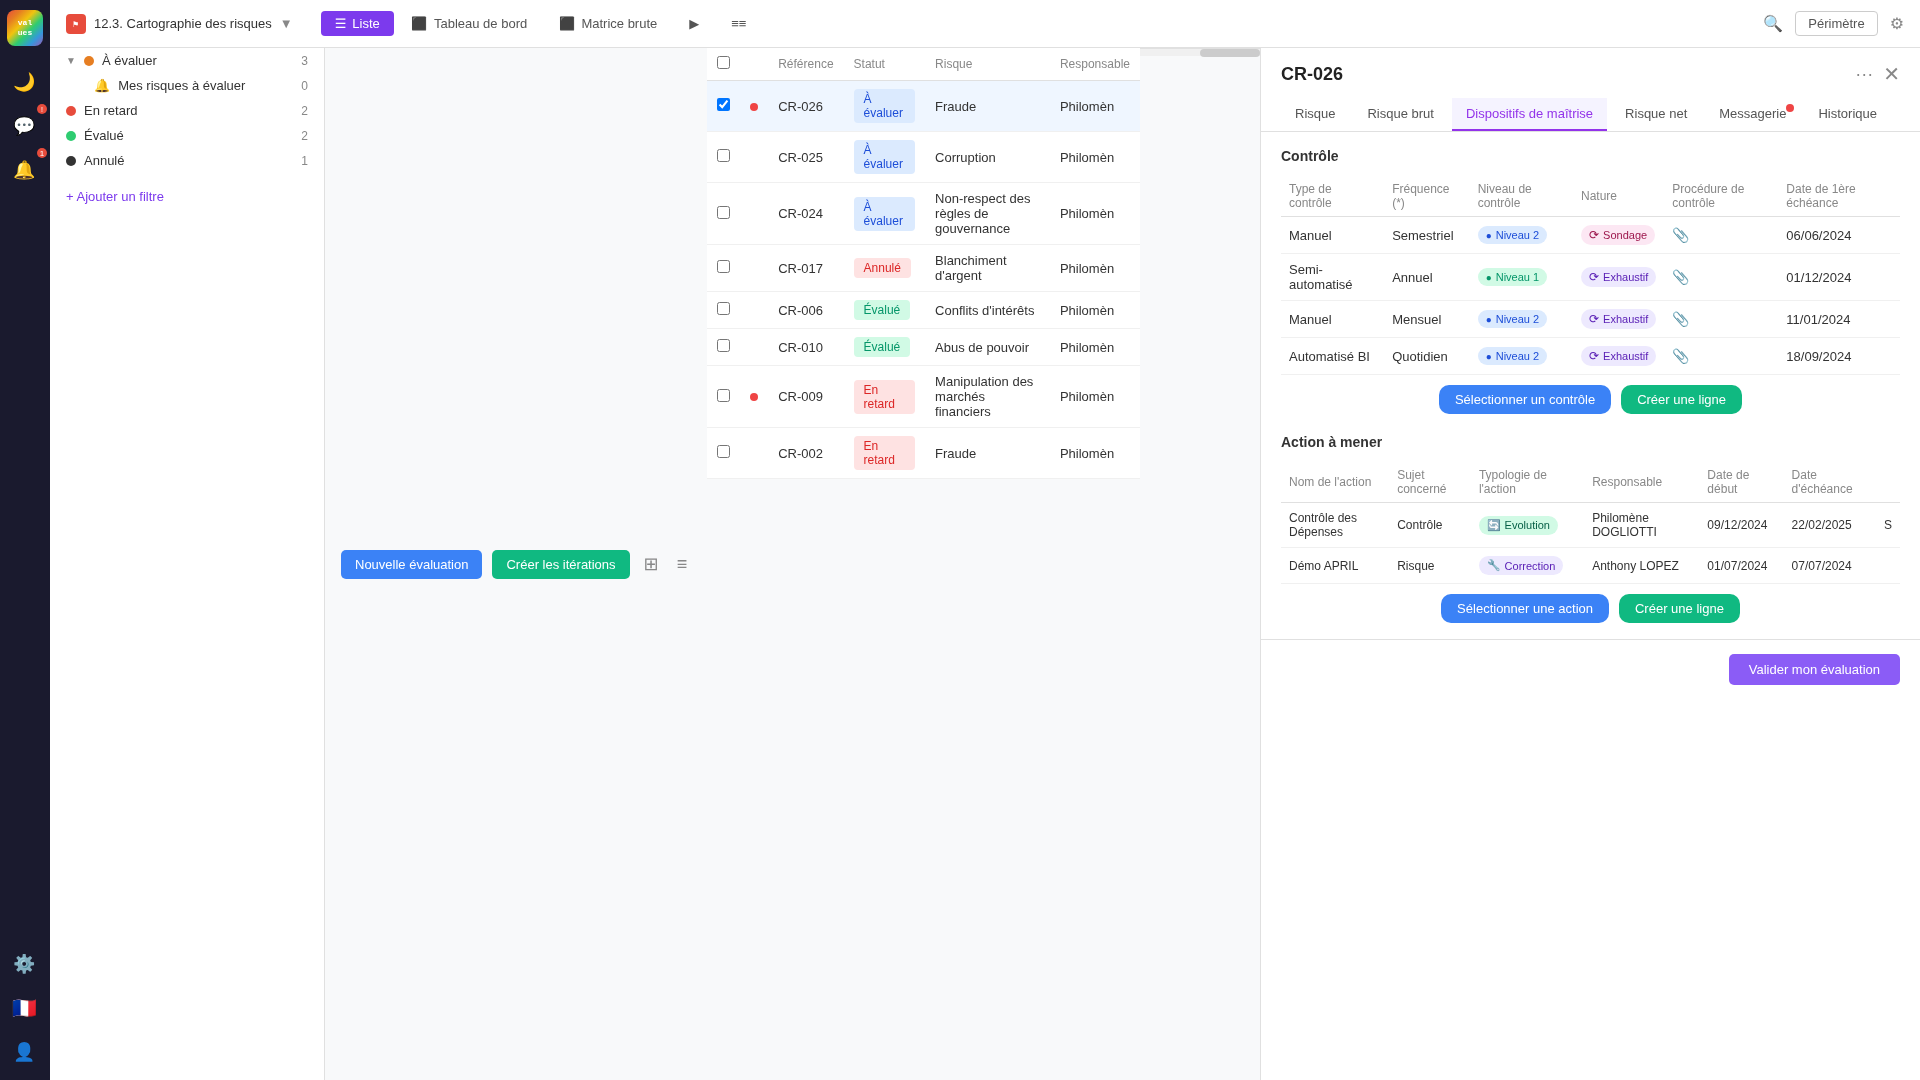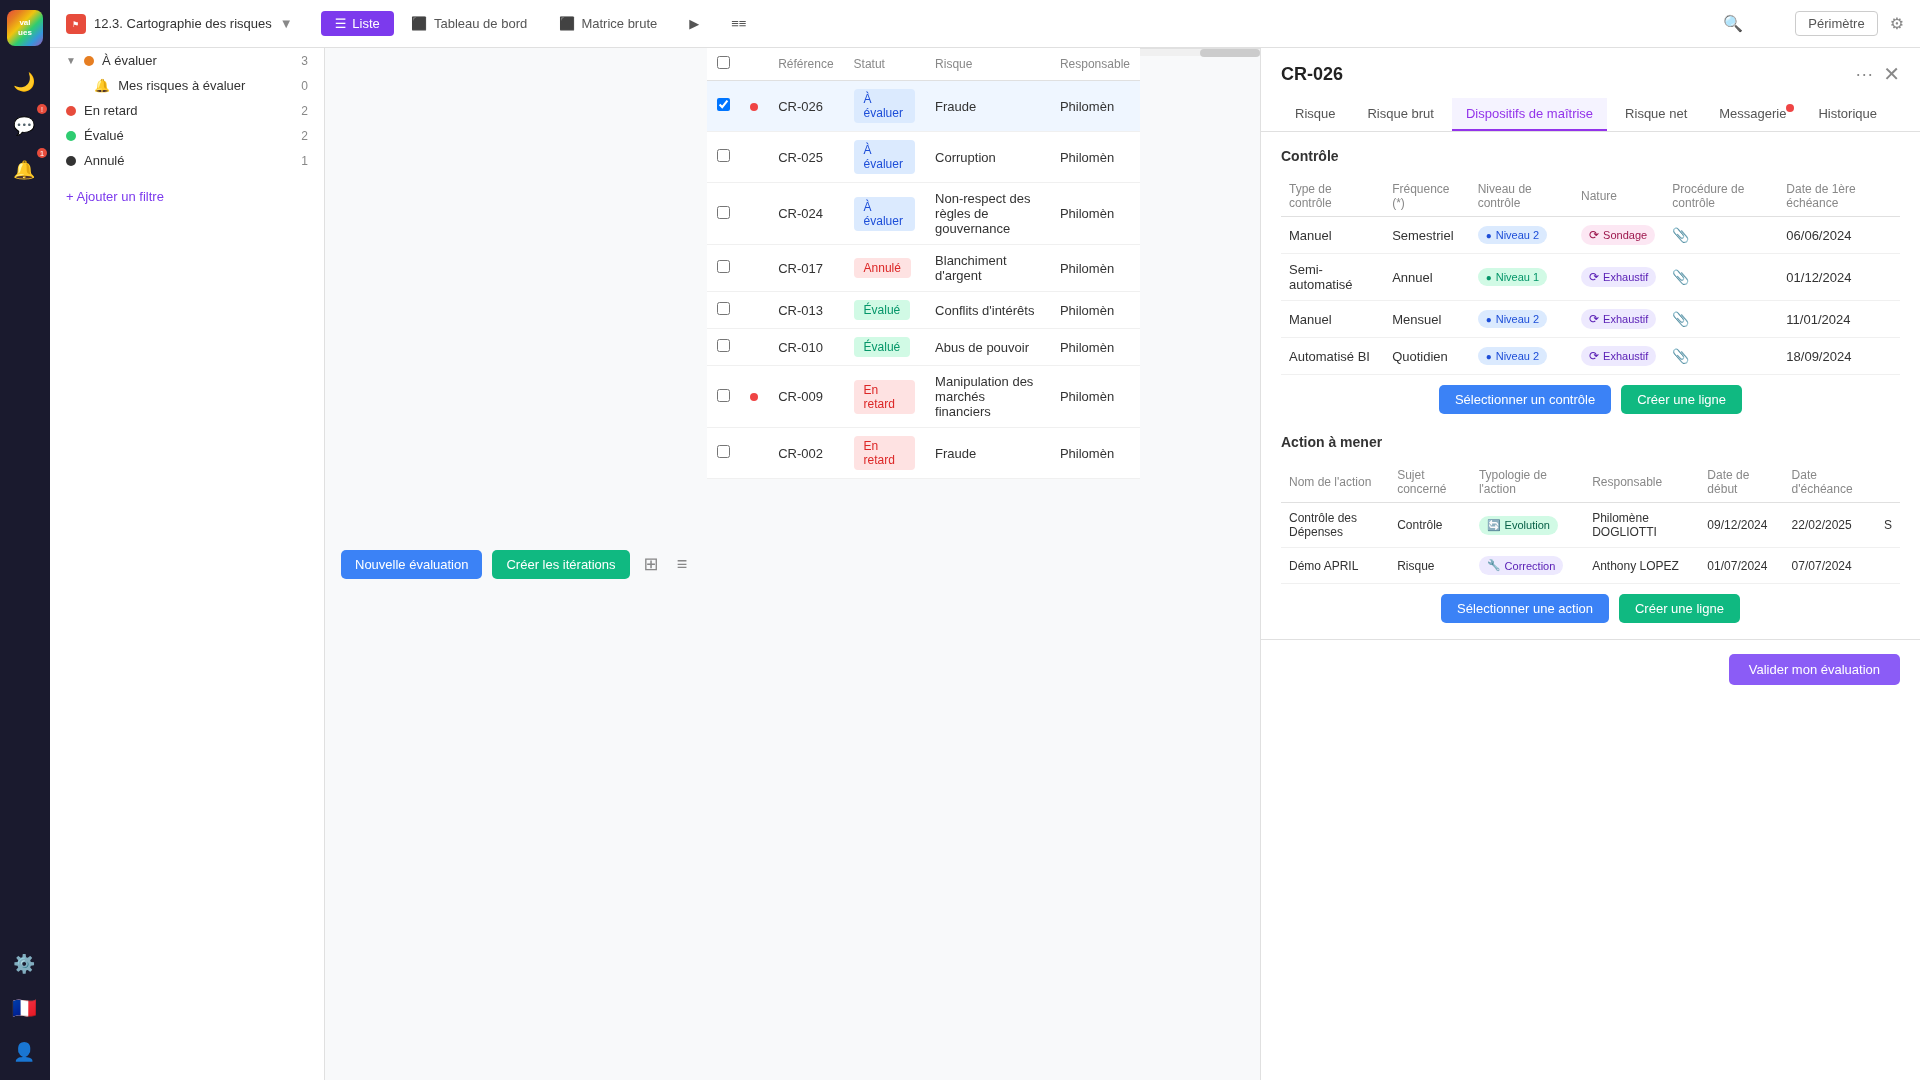--- a/index.html
+++ b/index.html
@@ -21,20 +21,21 @@
       height: 36px;
       background: linear-gradient(135deg, #e74c3c, #e67e22, #f1c40f, #2ecc71, #3498db, #9b59b6);
       border-radius: 8px;
       display: flex;
       align-items: center;
       justify-content: center;
       color: white;
       font-size: 10px;
       font-weight: bold;
       margin-bottom: 10px;
+      font-family: Liberation Mono, monospace;
     }
     .nav-icon {
       width: 36px;
       height: 36px;
       display: flex;
       align-items: center;
       justify-content: center;
       color: #888;
       cursor: pointer;
       border-radius: 8px;
@@ -114,21 +115,20 @@
     .topbar-actions { display: flex; align-items: center; gap: 12px; }
     .topbar-search { color: #888; cursor: pointer; font-size: 16px; }
     .perimeter-btn {
       border: 1px solid #ccc;
       background: white;
       padding: 4px 12px;
       border-radius: 4px;
       cursor: pointer;
       font-size: 13px;
       color: #555;
-      margin-left: 40px;
     }
     .settings-icon { color: #888; cursor: pointer; font-size: 16px; }
 
     
     .content-area {
       display: flex;
       flex: 1;
       overflow: hidden;
     }
 
@@ -373,21 +373,21 @@
     .nature-icon { font-size: 12px; }
     .clip-icon { color: #888; font-size: 14px; cursor: pointer; }
     .control-actions {
       display: flex;
       gap: 10px;
       margin-top: 10px;
       justify-content: center;
     }
     .control-action-btn {
       padding: 7px 16px;
-      border-radius: 5px;
+      border-radius: 10px;
       border: none;
       cursor: pointer;
       font-size: 13px;
       text-align: center;
     }
     .btn-select { background: #3b82f6; color: white; }
     .btn-create { background: #10b981; color: white; }
 
     .action-section { margin-top: 20px; }
     .action-table { width: 100%; border-collapse: collapse; font-size: 12px; }
@@ -592,21 +592,21 @@
       <td><input type="checkbox" style=""></td>
       <td></td>
       <td>CR-017</td>
       <td><span class="status-badge status-annule">Annulé</span></td>
       <td>Blanchiment d'argent</td>
       <td>Philomèn</td>
     </tr>
               <tr>
       <td><input type="checkbox" style=""></td>
       <td></td>
-      <td>CR-013</td>
+      <td>CR-006</td>
       <td><span class="status-badge status-evalue">Évalué</span></td>
       <td>Conflits d'intérêts</td>
       <td>Philomèn</td>
     </tr>
               <tr>
       <td><input type="checkbox" style=""></td>
       <td></td>
       <td>CR-010</td>
       <td><span class="status-badge status-evalue">Évalué</span></td>
       <td>Abus de pouvoir</td>

